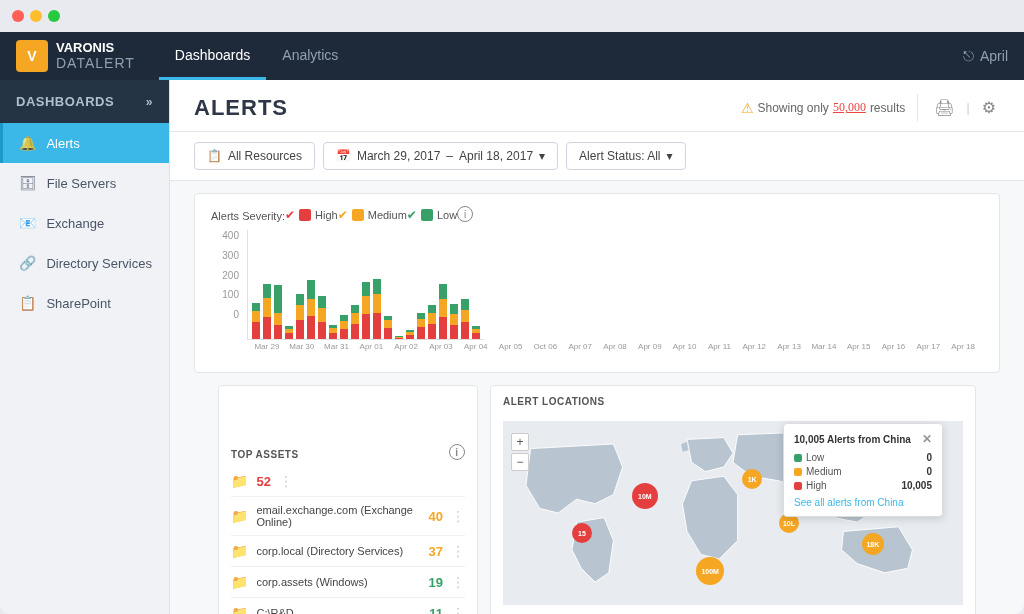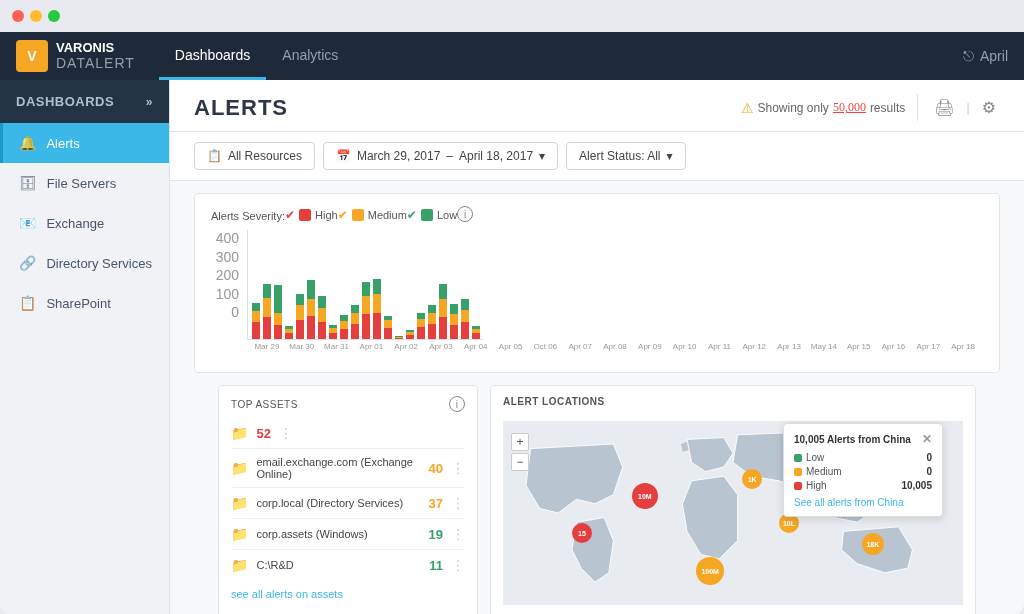--- a/index.html
+++ b/index.html
@@ -254,21 +254,21 @@
       left: 0;
       top: 0;
       bottom: 20px;
       width: 32px;
       display: flex;
       flex-direction: column-reverse;
       justify-content: space-between;
       align-items: flex-end;
       padding-right: 4px;
     }
-    .y-label { font-size: 14px; color: #999; }
+    .y-label { font-size: 10px; color: #999; }
     .bar-chart-inner {
       margin-left: 36px;
       height: 110px;
       display: flex;
       align-items: flex-end;
       gap: 3px;
       border-left: 1px solid #e0e0e0;
       border-bottom: 1px solid #e0e0e0;
       padding: 0 4px;
       position: relative;
@@ -308,27 +308,28 @@
     .assets-panel {
       width: 260px;
       background: white;
       border: 1px solid #e2e6ea;
       border-radius: 4px;
       padding: 10px 12px;
       flex-shrink: 0;
     }
     .panel-title {
       font-size: 10px;
-      font-weight: 400;
+      font-weight: 700;
       color: #555;
       letter-spacing: 0.5px;
       margin-bottom: 6px;
       display: flex;
-      align-items: center;
+      align-items: flex-end;
       justify-content: space-between;
+      margin-top: 48px;
     }
     .asset-row {
       display: flex;
       align-items: center;
       padding: 7px 0;
       border-bottom: 1px solid #f0f0f0;
       gap: 8px;
     }
     .asset-row:last-of-type { border-bottom: none; }
     .asset-icon {
@@ -729,21 +730,21 @@
               <div class="x-label">Apr 04</div>
               <div class="x-label">Apr 05</div>
               <div class="x-label">Oct 06</div>
               <div class="x-label">Apr 07</div>
               <div class="x-label">Apr 08</div>
               <div class="x-label">Apr 09</div>
               <div class="x-label">Apr 10</div>
               <div class="x-label">Apr 11</div>
               <div class="x-label">Apr 12</div>
               <div class="x-label">Apr 13</div>
-              <div class="x-label">May 14</div>
+              <div class="x-label">Mar 14</div>
               <div class="x-label">Apr 15</div>
               <div class="x-label">Apr 16</div>
               <div class="x-label">Apr 17</div>
               <div class="x-label">Apr 18</div>
             </div>
         </div>
       </div>
 
       <div class="bottom-panels">
 

